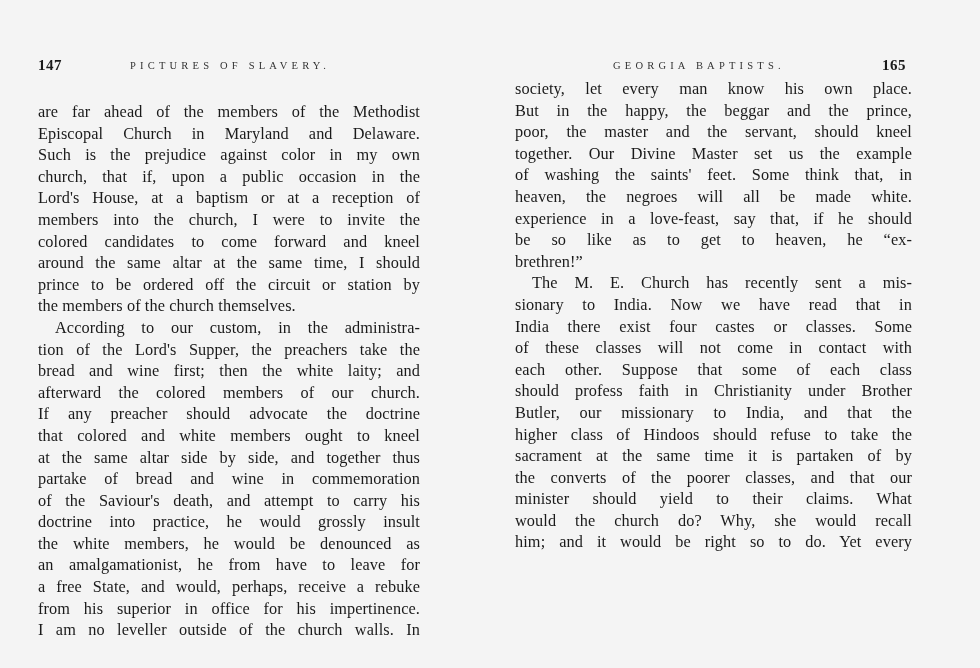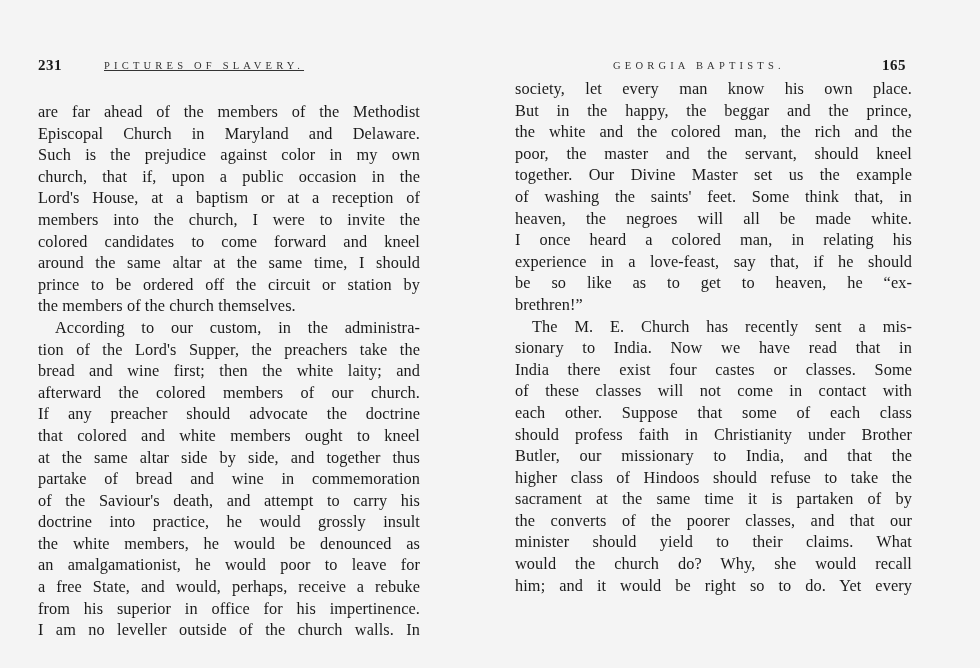--- a/index.html
+++ b/index.html
@@ -37,21 +37,21 @@
     letter-spacing: 0.5px;
   }
   .head-title {
     position: absolute;
     top: 3px;
     font-size: 10.5px;
     letter-spacing: 4.2px;
     color: #333;
   }
   .page-left .page-num { left: 0; }
-  .page-left .head-title { left: 66px; text-decoration: underline; }
+  .page-left .head-title { left: 92px; }
   .page-right .page-num { right: 6px; }
   .page-right .head-title { left: 98px; }
 
   .body-text {
     position: absolute;
     left: 0;
     width: 100%;
   }
   .page-left .body-text { top: 101px; }
   .page-right .body-text { top: 78px; }
@@ -71,21 +71,21 @@
   }
   .line.indent {
     padding-left: 17px;
   }
 </style>
 </head>
 <body>
 
 <div class="page page-left">
   <div class="running-head">
-    <span class="page-num">231</span>
+    <span class="page-num">147</span>
     <span class="head-title">PICTURES OF SLAVERY.</span>
   </div>
   <div class="body-text">
       <span class="line">are far ahead of the members of the Methodist</span>
       <span class="line">Episcopal Church in Maryland and Delaware.</span>
       <span class="line">Such is the prejudice against color in my own</span>
       <span class="line">church, that if, upon a public occasion in the</span>
       <span class="line">Lord's House, at a baptism or at a reception of</span>
       <span class="line">members into the church, I were to invite the</span>
       <span class="line">colored candidates to come forward and kneel</span>
@@ -96,41 +96,39 @@
       <span class="line">tion of the Lord's Supper, the preachers take the</span>
       <span class="line">bread and wine first; then the white laity; and</span>
       <span class="line">afterward the colored members of our church.</span>
       <span class="line">If any preacher should advocate the doctrine</span>
       <span class="line">that colored and white members ought to kneel</span>
       <span class="line">at the same altar side by side, and together thus</span>
       <span class="line">partake of bread and wine in commemoration</span>
       <span class="line">of the Saviour's death, and attempt to carry his</span>
       <span class="line">doctrine into practice, he would grossly insult</span>
       <span class="line">the white members, he would be denounced as</span>
-      <span class="line">an amalgamationist, he would poor to leave for</span>
+      <span class="line">an amalgamationist, he from have to leave for</span>
       <span class="line">a free State, and would, perhaps, receive a rebuke</span>
       <span class="line">from his superior in office for his impertinence.</span>
       <span class="line">I am no leveller outside of the church walls.   In</span>
     </div>
 </div>
 
 <div class="page page-right">
   <div class="running-head">
     <span class="head-title">GEORGIA BAPTISTS.</span>
     <span class="page-num">165</span>
   </div>
   <div class="body-text">
       <span class="line">society, let every man know his own place.</span>
       <span class="line">But in the happy, the beggar and the prince,</span>
-      <span class="line">the white and the colored man, the rich and the</span>
       <span class="line">poor, the master and the servant, should kneel</span>
       <span class="line">together.   Our Divine Master set us the example</span>
       <span class="line">of washing the saints' feet.   Some think that, in</span>
       <span class="line">heaven, the negroes will all be made white.</span>
-      <span class="line">I once heard a colored man, in relating his</span>
       <span class="line">experience in a love-feast, say that, if he should</span>
       <span class="line">be so like as to get to heaven, he “ex-</span>
       <span class="line last">brethren!”</span>
       <span class="line indent">The M. E. Church has recently sent a mis-</span>
       <span class="line">sionary to India.   Now we have read that in</span>
       <span class="line">India there exist four castes or classes.   Some</span>
       <span class="line">of these classes will not come in contact with</span>
       <span class="line">each other.   Suppose that some of each class</span>
       <span class="line">should profess faith in Christianity under Brother</span>
       <span class="line">Butler, our missionary to India, and that the</span>

